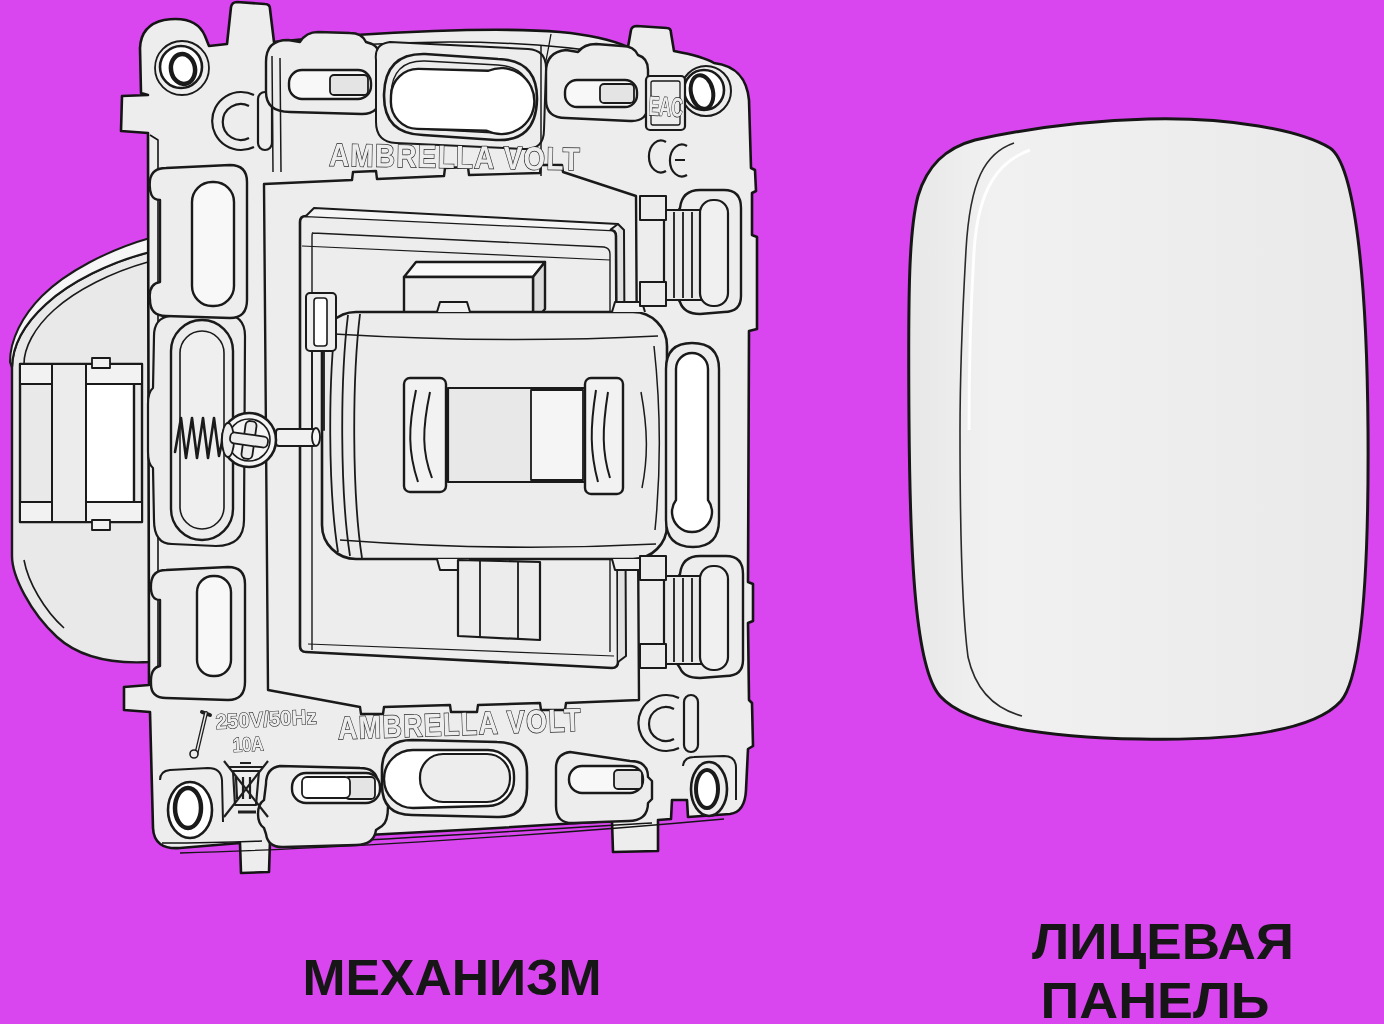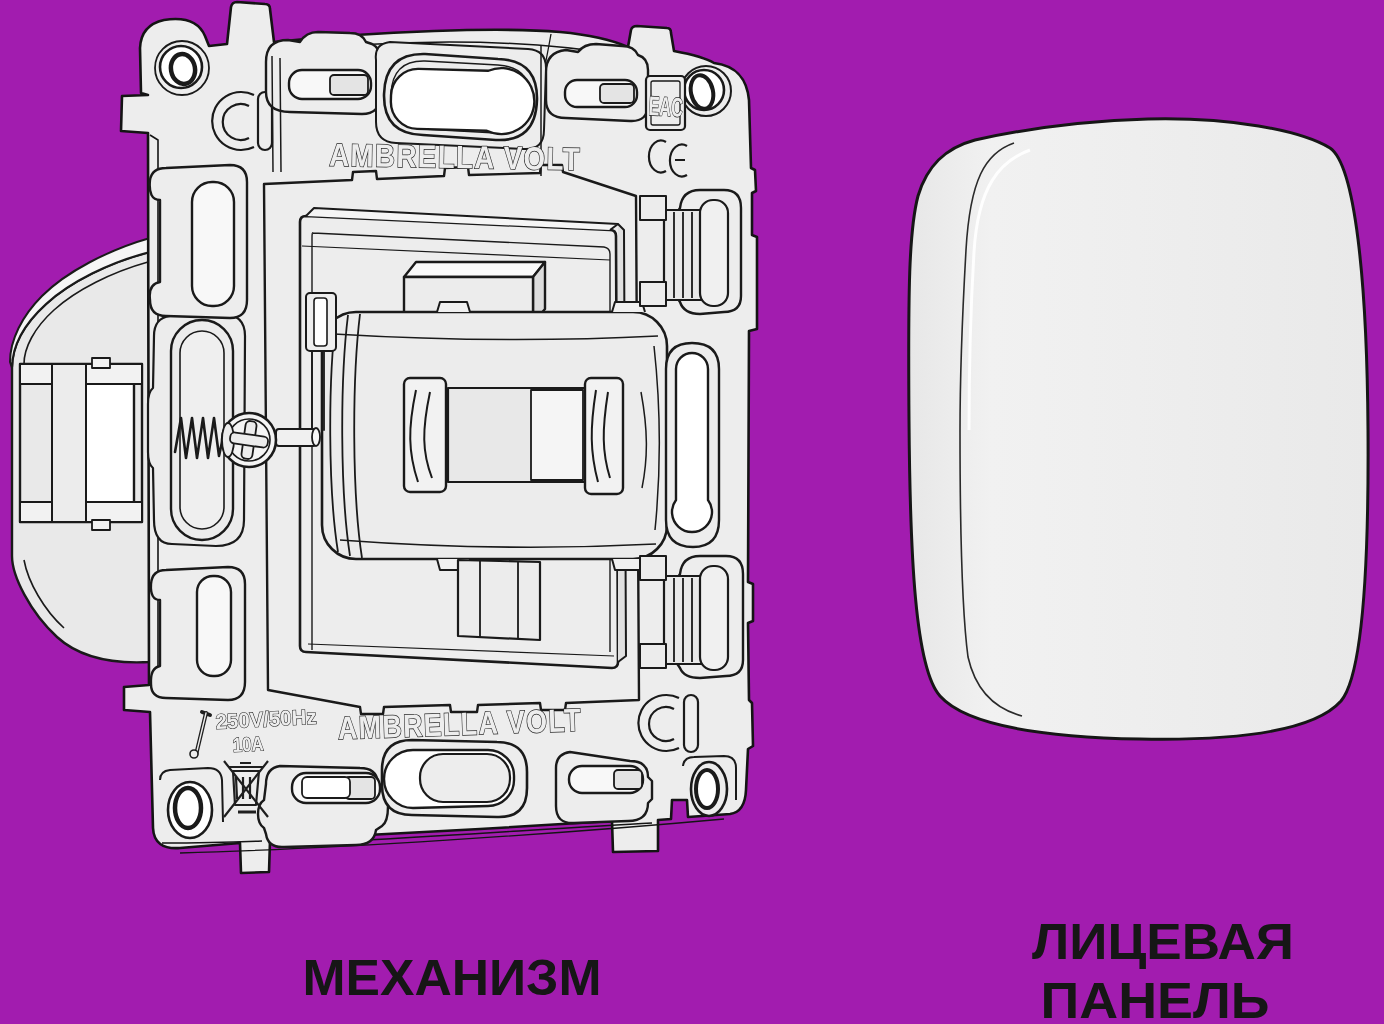--- a/index.html
+++ b/index.html
@@ -1,16 +1,16 @@
 <!DOCTYPE html>
 <html><head>
 <meta charset="utf-8">
 <style>
   html,body{margin:0;padding:0;background:#ffffff;}
-  .wrap{width:1384px;height:1024px;position:relative;overflow:hidden;background:#a21caf;}
+  .wrap{width:1384px;height:1024px;position:relative;overflow:hidden;background:#d946ef;}
   svg{position:absolute;top:0;left:0;}
   .lbl{font-family:"Liberation Sans", sans-serif;font-weight:bold;fill:#161616;}
 </style>
 </head>
 <body>
 <div class="wrap">
 <svg width="1384" height="1024" viewBox="0 0 1384 1024">
 <defs>
   <linearGradient id="pg" x1="0" y1="0" x2="1" y2="0">
     <stop offset="0" stop-color="#e7e7e7"></stop>

